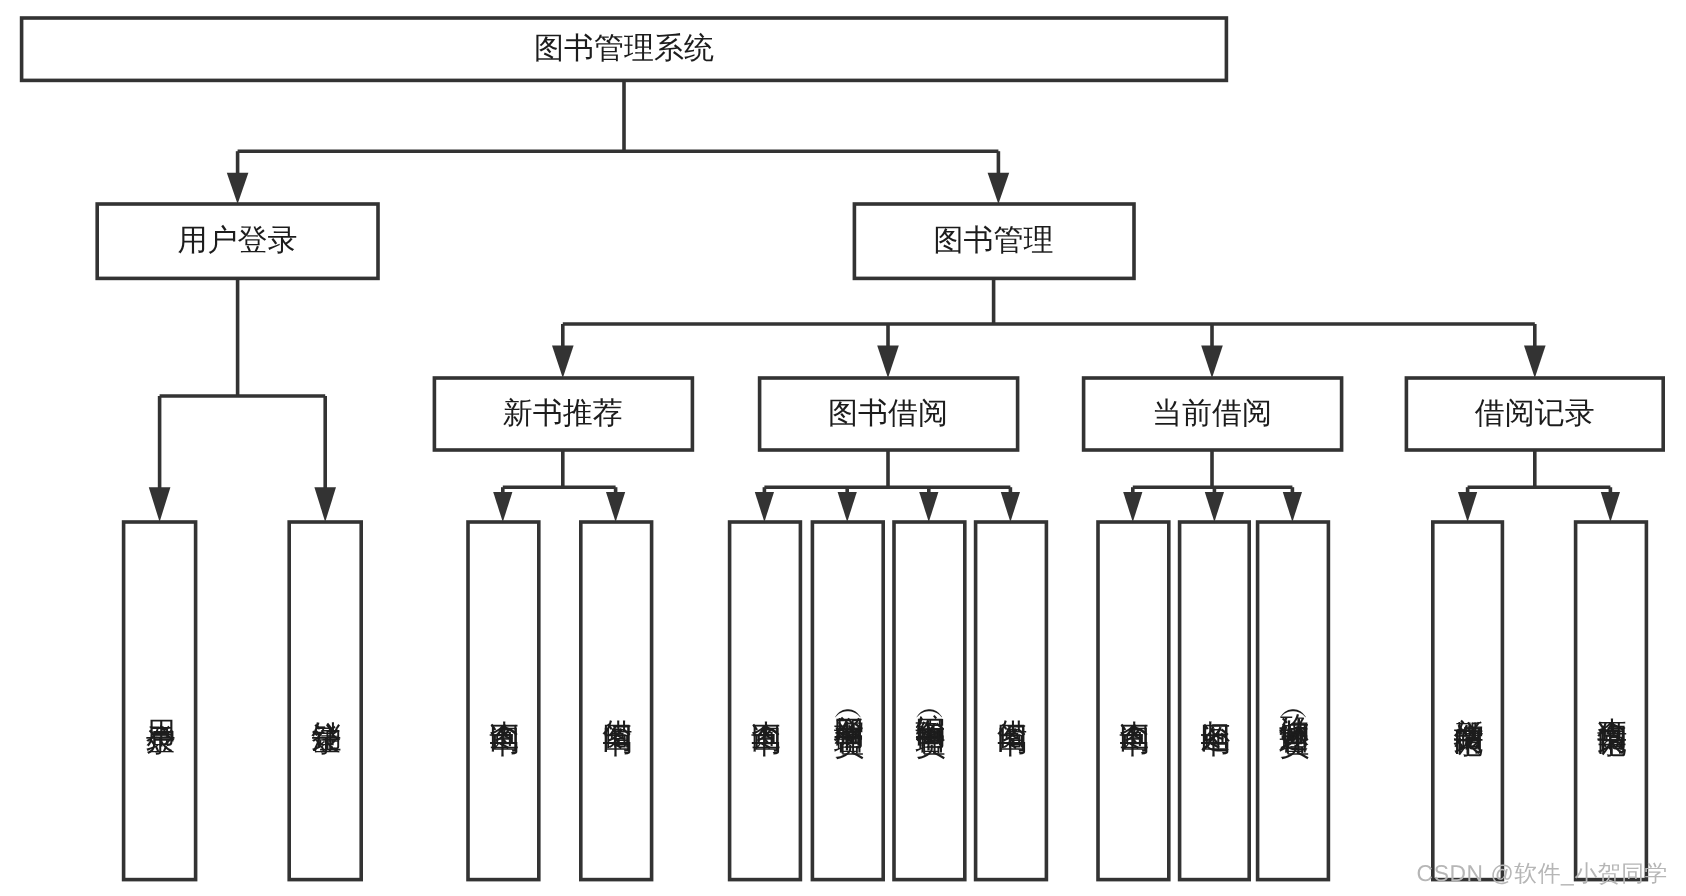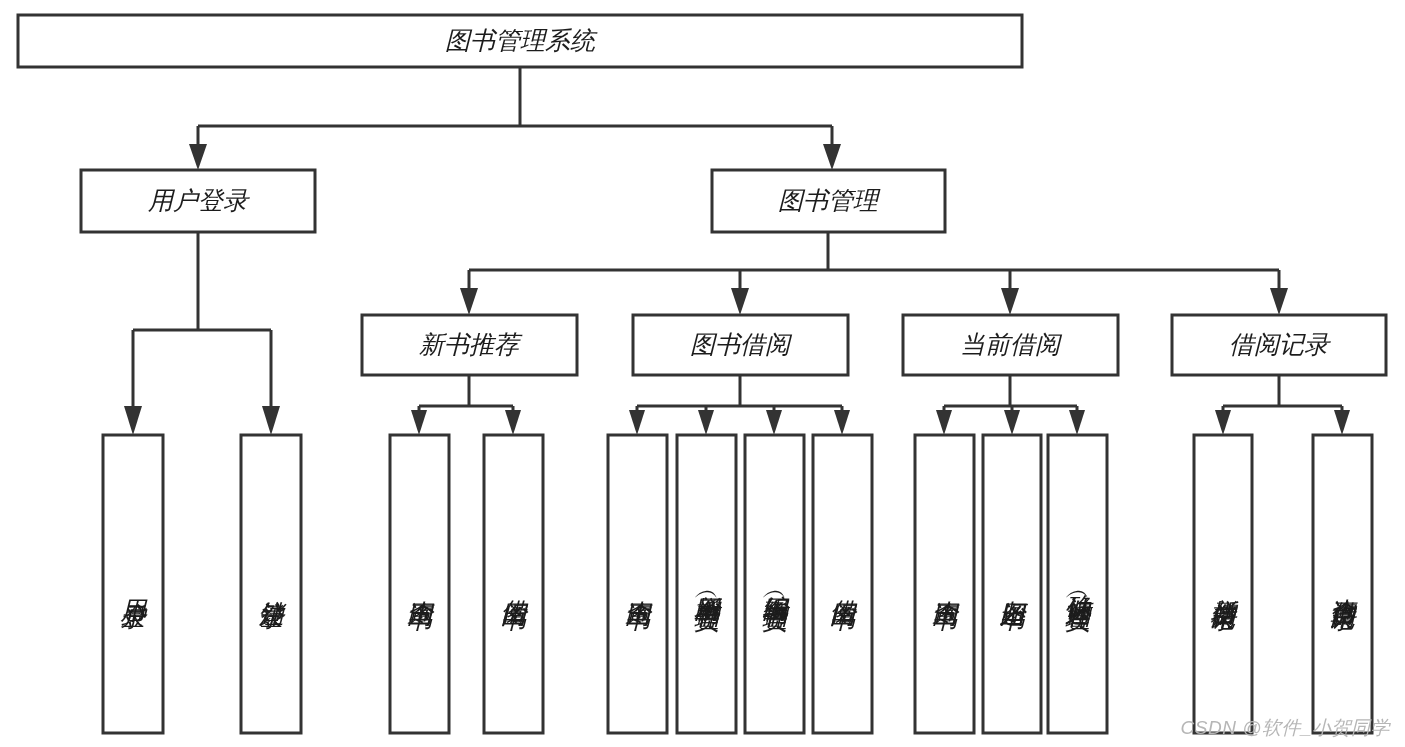--- a/index.html
+++ b/index.html
@@ -10,21 +10,20 @@
   }
   body {
     font-family: "Liberation Sans", "DejaVu Sans", sans-serif;
   }
   #diagram-root {
     position: relative;
     width: 1404px;
     height: 747px;
     background: #ffffff;
     overflow: hidden;
-    font-style: italic;
   }
   svg.diagram-canvas {
     position: absolute;
     left: 0;
     top: 0;
     width: 1405px;
     height: 747px;
   }
   .node-box {
     fill: #ffffff;

